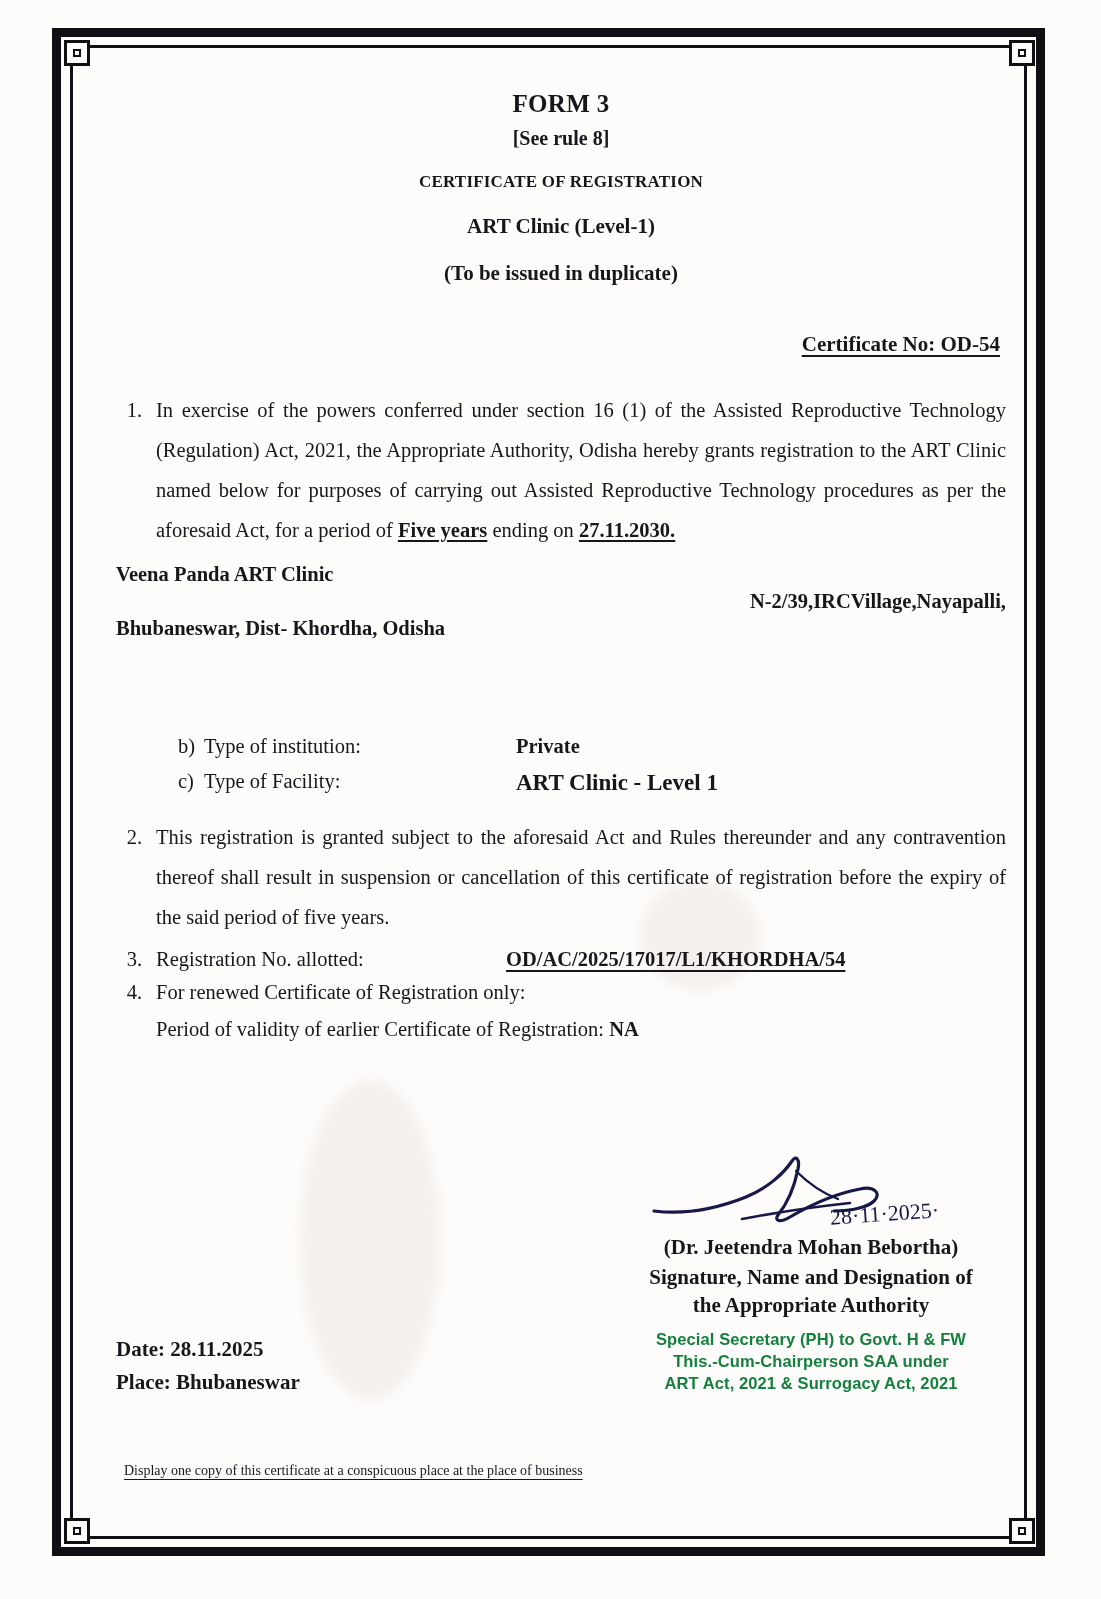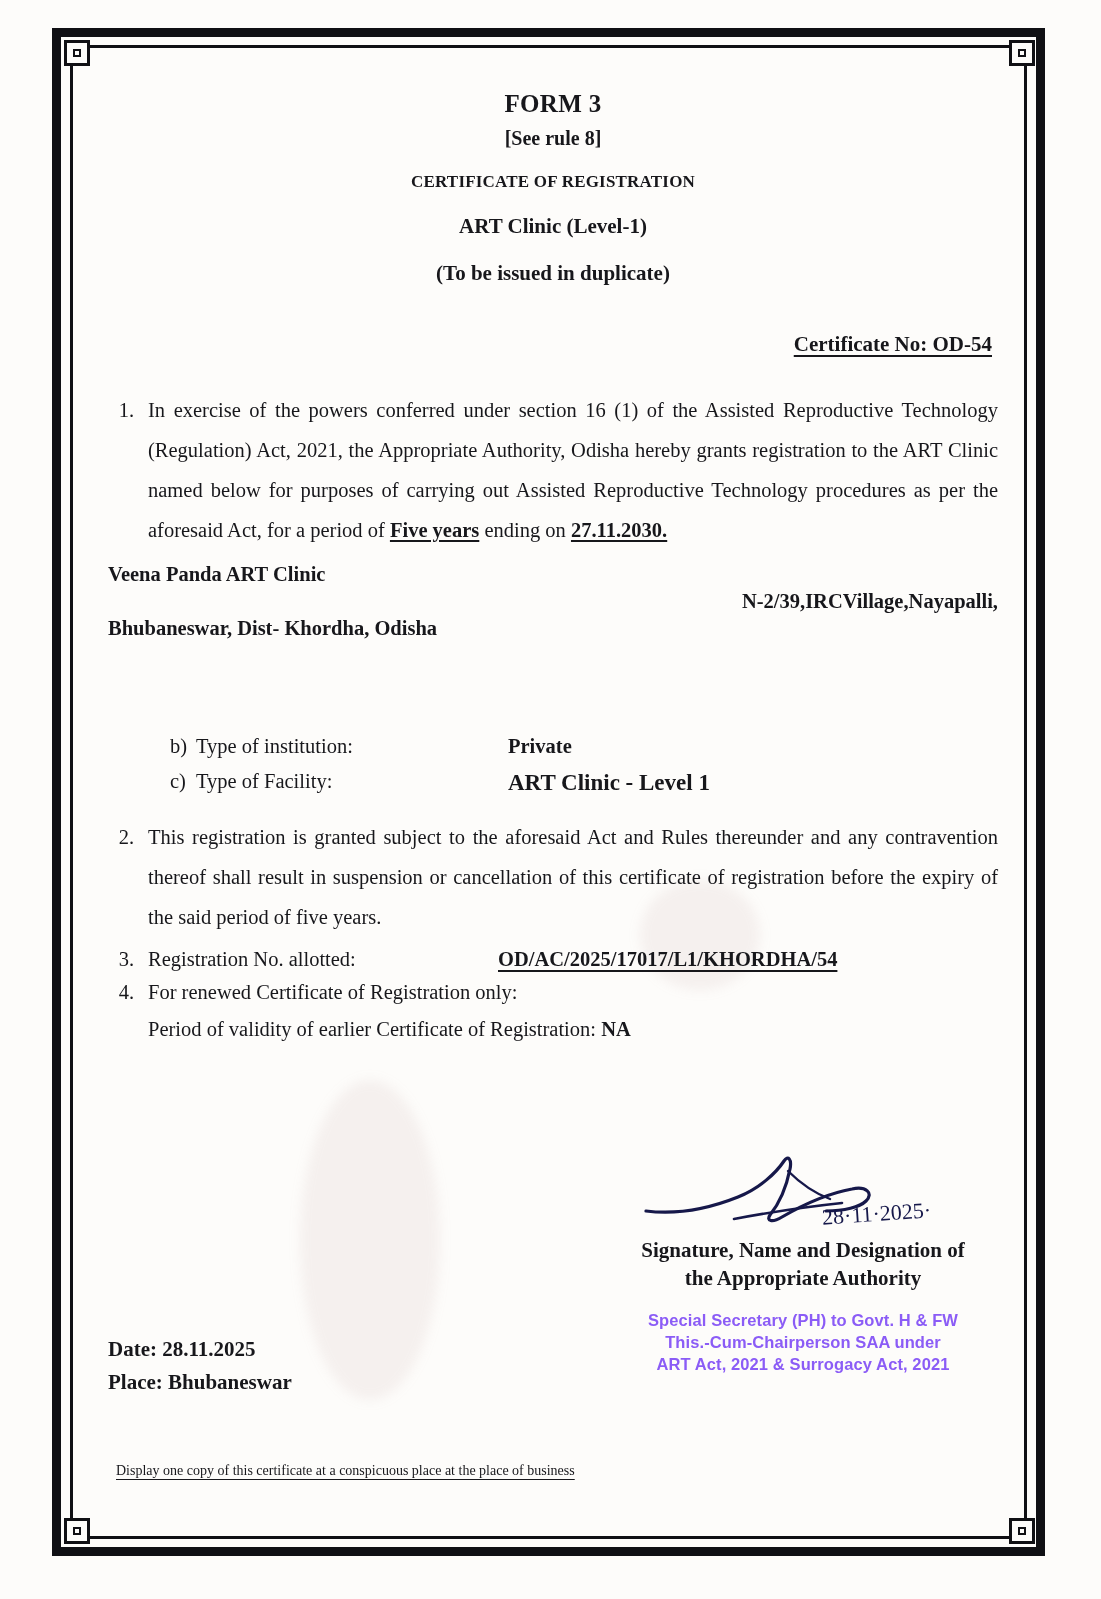--- a/index.html
+++ b/index.html
@@ -56,21 +56,21 @@
     bottom: 6px;
     border: 2px solid #101014;
   }
   .corner.tl { left: 64px;  top: 40px; }
   .corner.tr { left: 1009px; top: 40px; }
   .corner.bl { left: 64px;  top: 1518px; }
   .corner.br { left: 1009px; top: 1518px; }
 
   .content {
     position: absolute;
-    left: 108px;
+    left: 116px;
     top: 78px;
     width: 890px;
     height: 1430px;
   }
 
   
   .head {
     text-align: center;
   }
   .form-title {
@@ -236,22 +236,22 @@
     font-weight: bold;
     margin-top: 2px;
   }
   .sig-desig {
     font-size: 21px;
     font-weight: bold;
     line-height: 1.35;
     margin-top: 3px;
   }
   .stamp {
-    margin-top: 16px;
-    color: #8b5cf6;
+    margin-top: 8px;
+    color: #15803d;
     font-family: "Liberation Sans", sans-serif;
     font-size: 16.5px;
     font-weight: bold;
     line-height: 1.35;
     letter-spacing: .1px;
   }
 
   .place-block {
     position: absolute;
     left: 0px;
@@ -362,20 +362,21 @@
       <span>Period of validity of earlier Certificate of Registration: </span><b>NA</b>
     </div>
 
     <div class="sign-zone">
       <svg class="sig-svg" width="330" height="80" viewBox="0 0 330 80">
         <path d="M8,58 C40,62 70,56 100,44 C122,35 138,20 146,8 C150,2 154,6 152,16 C148,36 140,52 132,62 C128,68 134,70 144,64 C168,50 192,40 214,36 C228,33 236,40 228,48 C222,54 206,58 188,58" fill="none" stroke="#16184a" stroke-width="3.2" stroke-linecap="round"></path>
         <path d="M96,66 C128,60 166,54 204,50" fill="none" stroke="#16184a" stroke-width="2.6" stroke-linecap="round"></path>
         <path d="M150,18 C162,30 176,40 192,46" fill="none" stroke="#16184a" stroke-width="2.4" stroke-linecap="round"></path>
       </svg>
       <div class="sig-date">28·11·2025·</div>
+      <div class="sig-name">(Dr. Jeetendra Mohan Bebortha)</div>
       <div class="sig-desig">Signature, Name and Designation of</div>
       <div class="sig-desig" style="margin-top:0;">the Appropriate Authority</div>
       <div class="stamp">
         <div>Special Secretary (PH) to Govt. H &amp; FW</div>
         <div>This.-Cum-Chairperson SAA under</div>
         <div>ART Act, 2021 &amp; Surrogacy Act, 2021</div>
       </div>
     </div>
 
     <div class="place-block">

